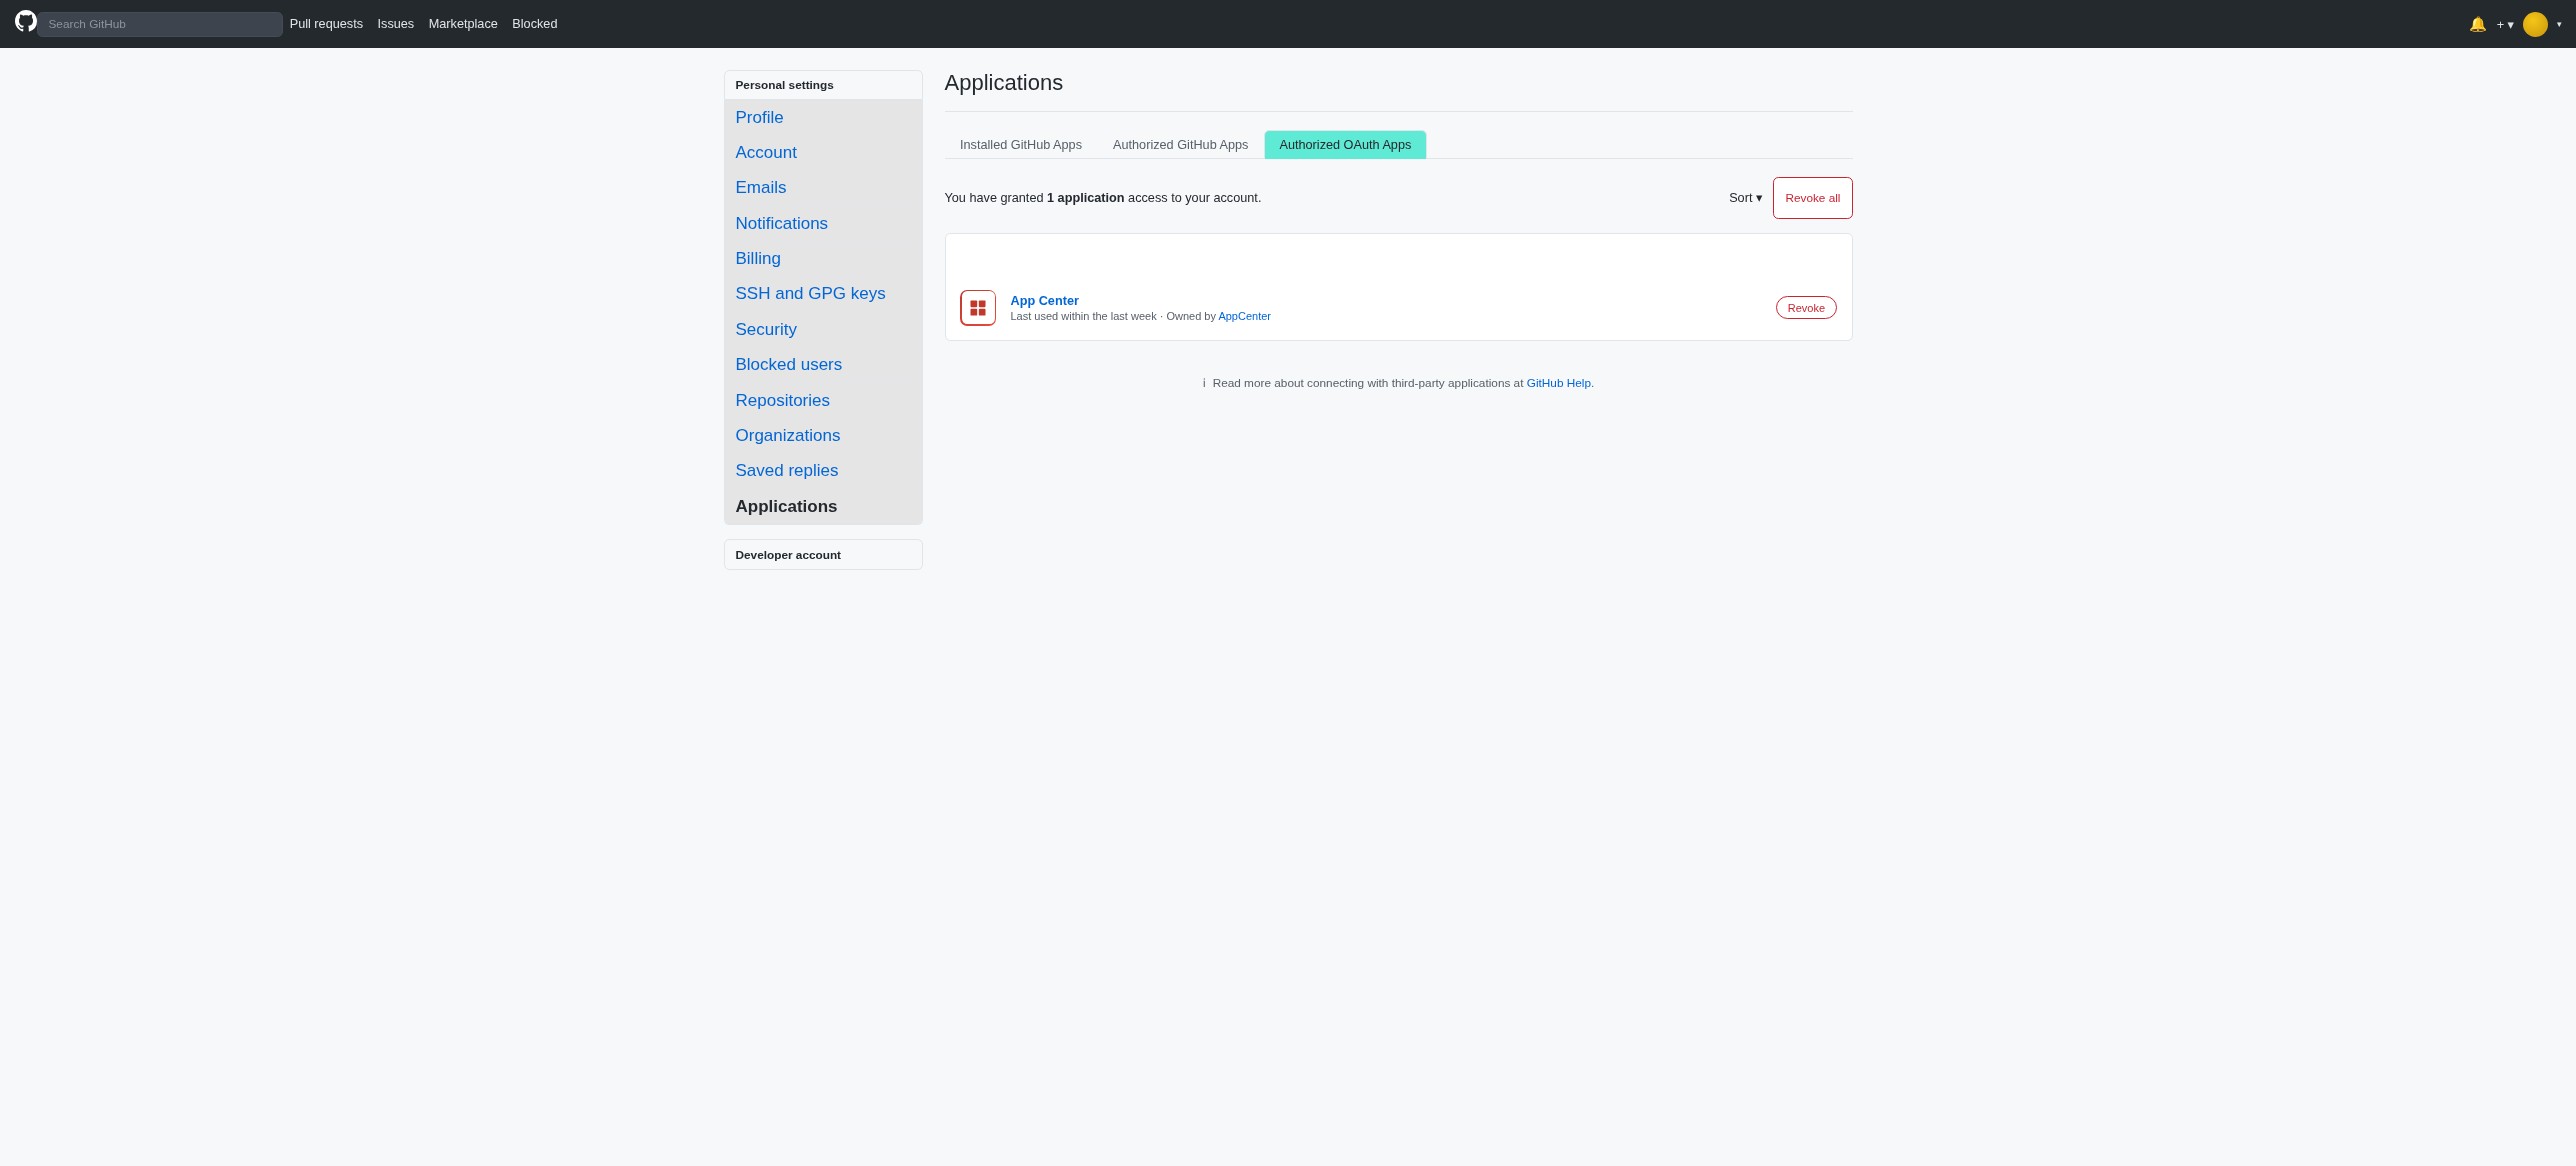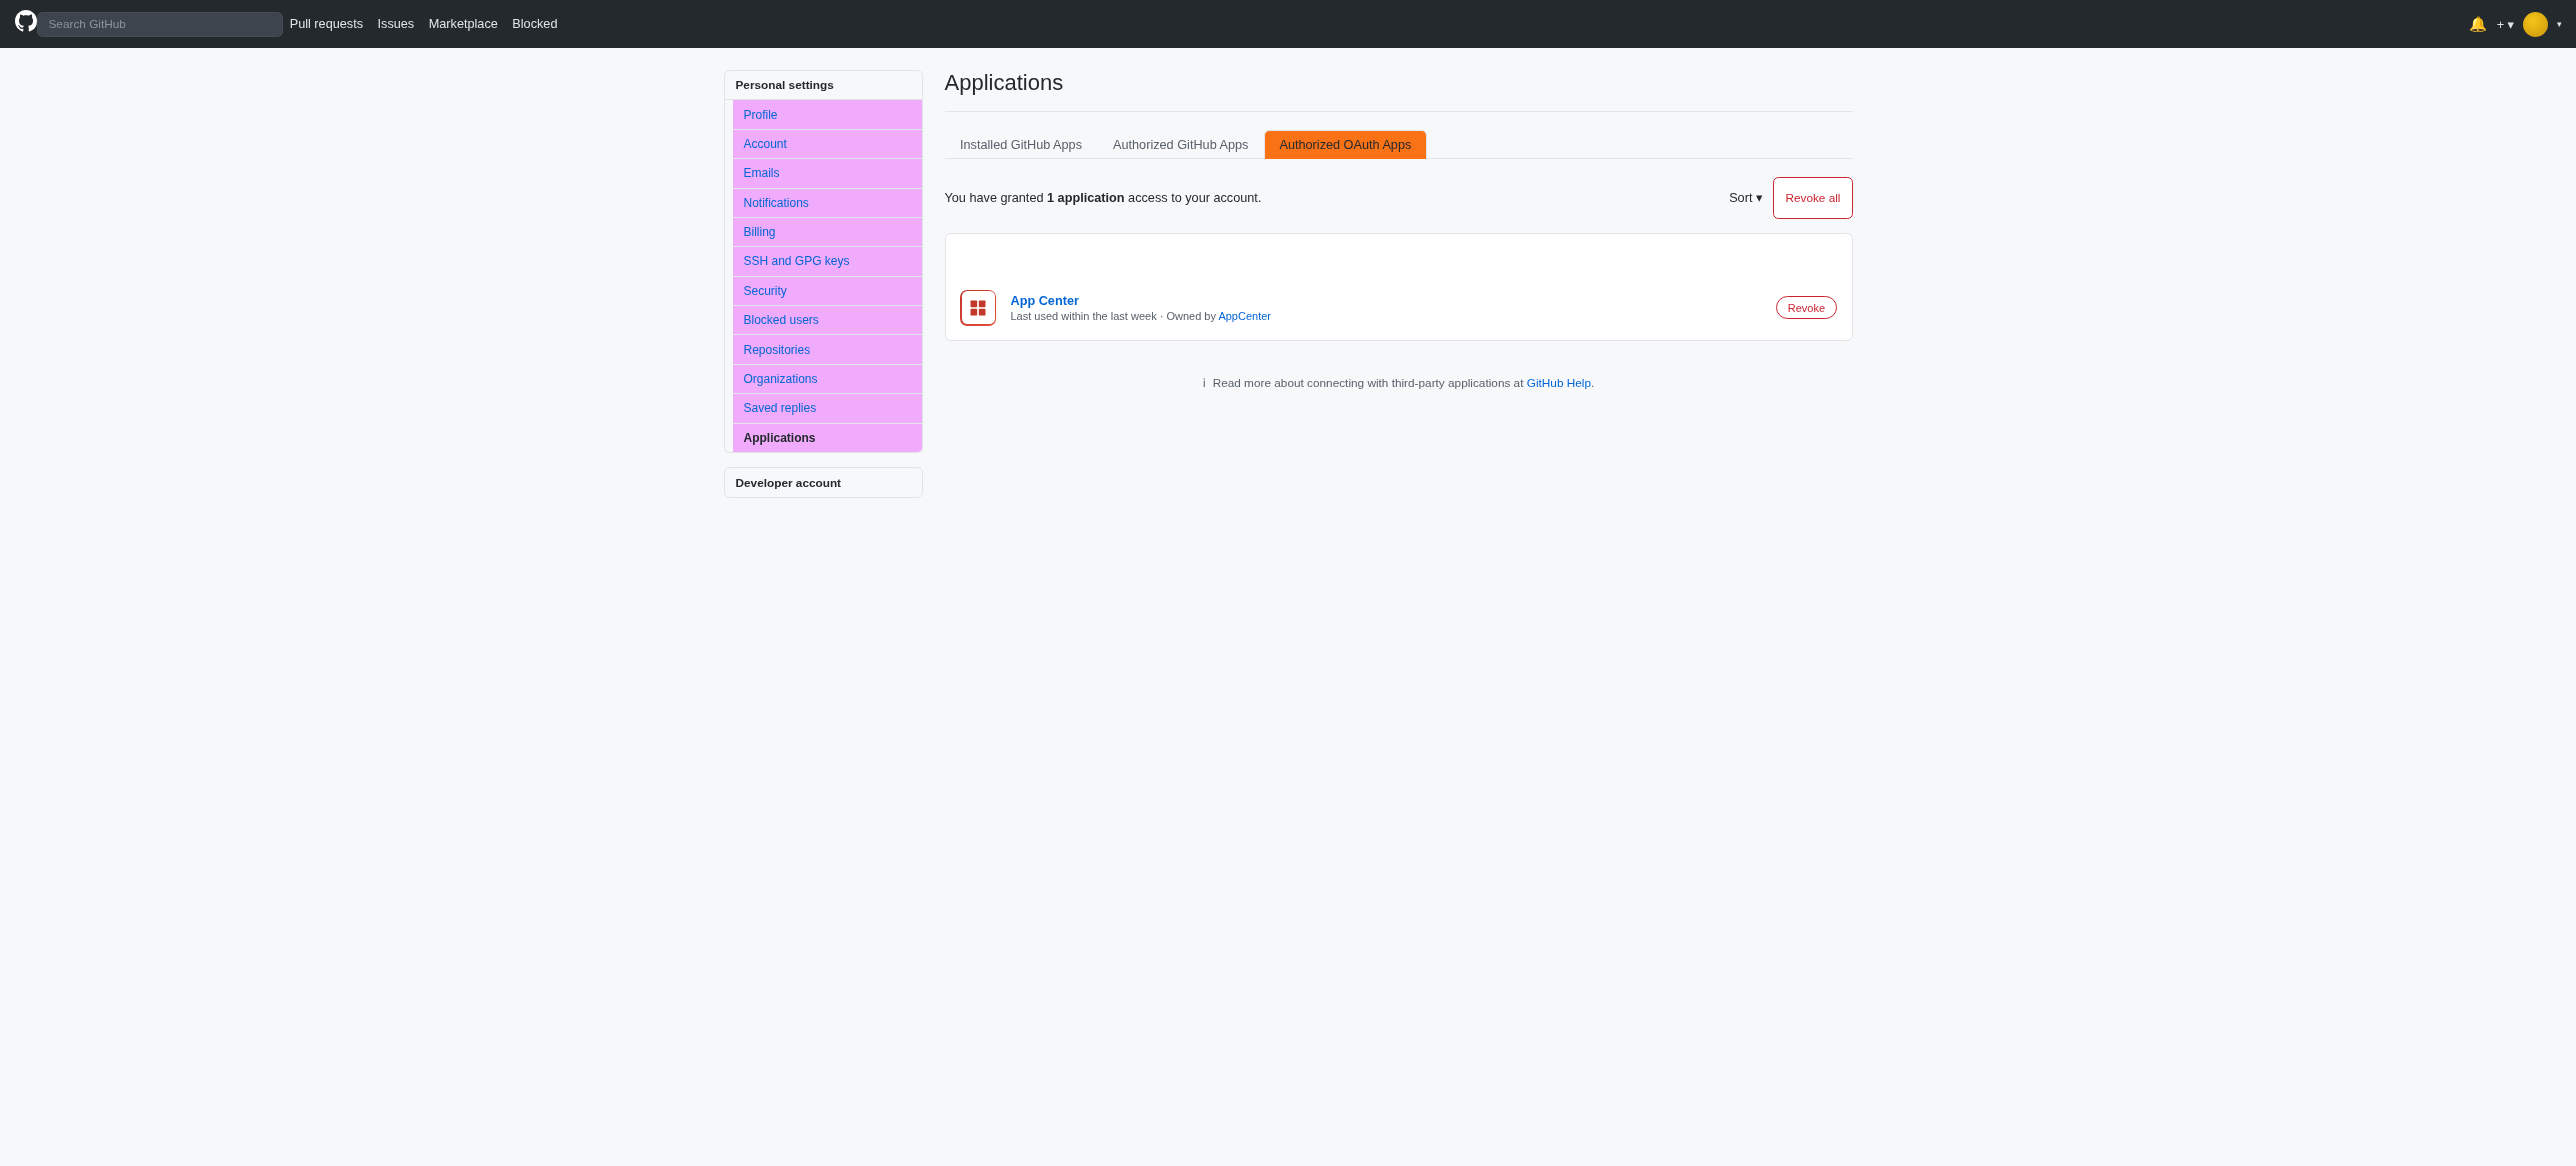--- a/index.html
+++ b/index.html
@@ -62,25 +62,24 @@
       background: #f6f8fa;
       border: 0.9px solid #e1e4e8;
       border-radius: 5.4px 5.4px 0 0;
     }
     .sidebar-nav { border: 0.9px solid #e1e4e8; border-top: none; border-radius: 0 0 5.4px 5.4px; overflow: hidden; }
     .sidebar-item {
       display: block;
       padding: 7.2px 11px;
       color: #0366d6;
       text-decoration: none;
-      font-size: 12px;
+      font-size: 17px;
       border-bottom: 0.9px solid #e1e4e8;
       cursor: pointer;
-      background: #f0abfc;
-      margin-left: 8px;
+      background: #e5e5e5;
     }
     .sidebar-item:last-child { border-bottom: none; }
     .sidebar-item.active { font-weight: 600; color: #24292e; }
 
     .sidebar-section-2 { margin-top: 14.5px; }
 
     
     .main-content { flex: 1; }
     .page-title {
       font-size: 22px;
@@ -103,21 +102,21 @@
       color: #586069;
       cursor: pointer;
       border: 0.9px solid transparent;
       border-bottom: none;
       margin-bottom: -0.9px;
       text-decoration: none;
       background: transparent;
     }
     .tab.active {
       color: #24292e;
-      background: #f97316;
+      background: #5eead4;
       border-color: #e1e4e8;
       border-bottom-color: white;
       border-radius: 5.4px 5.4px 0 0;
       font-weight: 500;
     }
 
     
     .access-bar {
       display: flex;
       align-items: center;

